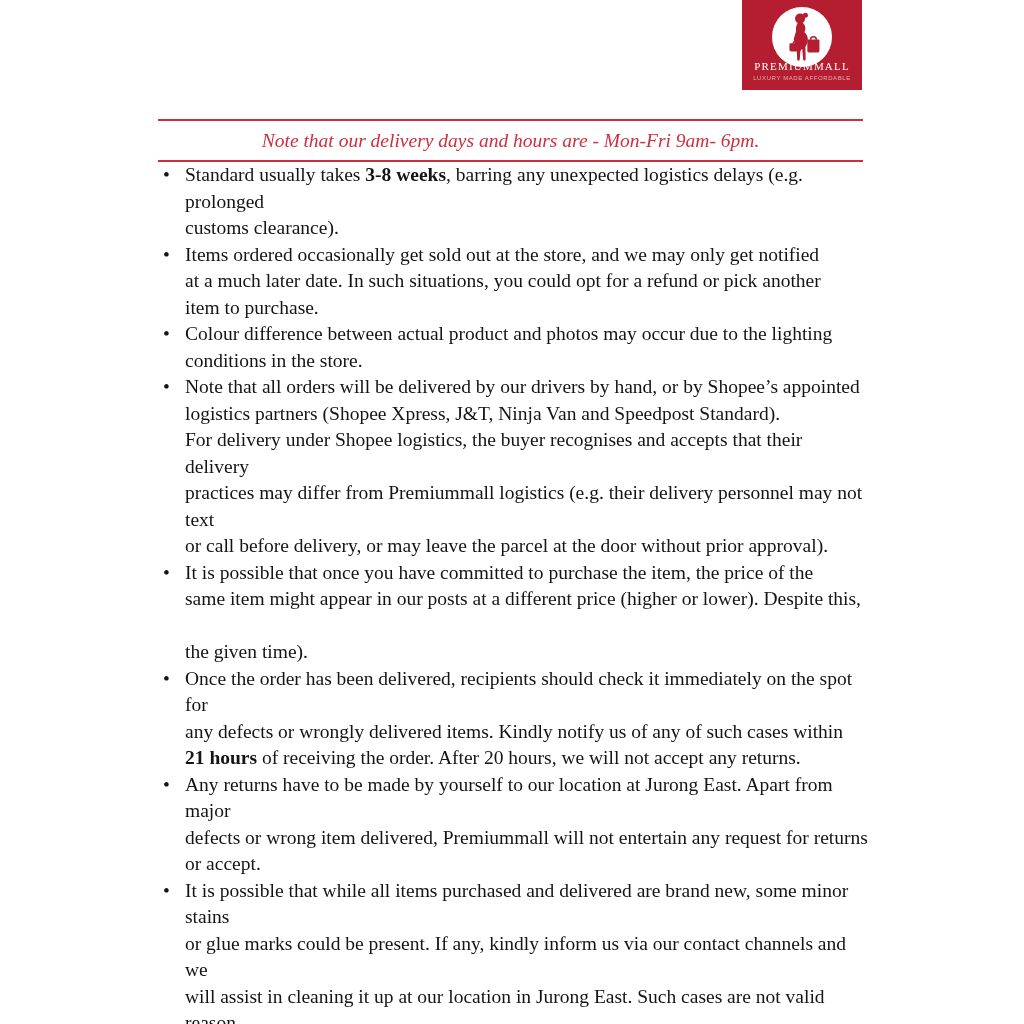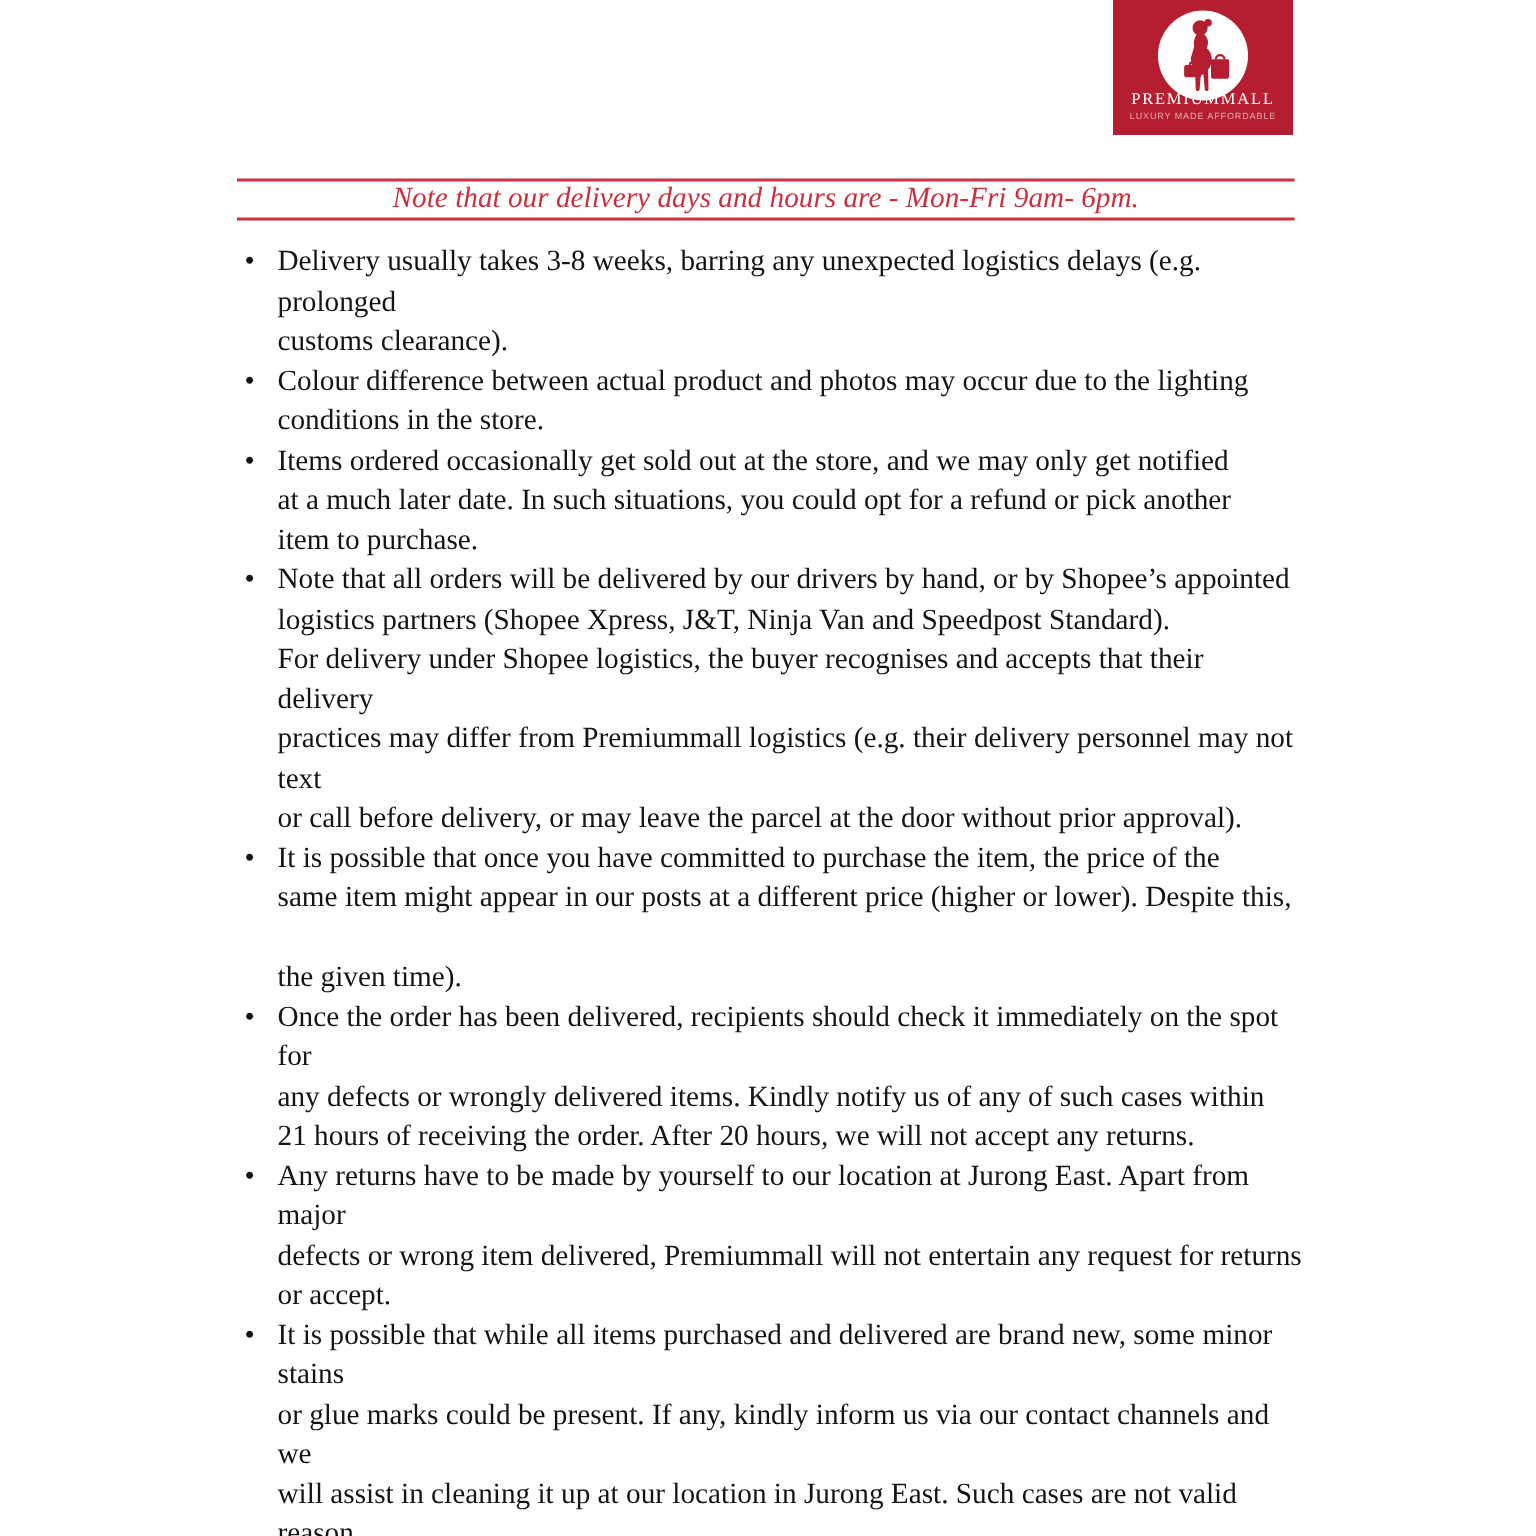--- a/index.html
+++ b/index.html
@@ -69,21 +69,21 @@
   }
 
   
   .note-band {
     position: absolute;
     left: 158px;
     top: 119px;
     width: 705px;
     border-top: 2px solid var(--accent-red, #cd2f3e);
     border-bottom: 2px solid var(--accent-red, #cd2f3e);
-    height: 28px;
+    height: 43px;
     display: flex;
     align-items: center;
     justify-content: center;
   }
   .note-text {
     color: var(--accent-red, #cd2f3e);
     font-style: italic;
     font-size: 19.5px;
     font-family: "Liberation Serif", serif;
   }
@@ -101,21 +101,21 @@
   .terms-list li {
     position: relative;
     padding-left: 27px;
   }
   .terms-list li::before {
     content: "\2022";
     position: absolute;
     left: 5px;
     top: 0;
   }
-  .terms-list b { font-weight: normal; }
+  .terms-list b { font-weight: bold; }
 </style>
 </head>
 <body>
 
 <div class="page">
 
   <div class="logo">
     <svg class="logo-emblem" viewBox="0 0 64 64" width="62" height="62" aria-hidden="true">
       <circle cx="32" cy="32" r="31" fill="#ffffff"></circle>
       <g fill="var(--logo-red, #b41e30)">
@@ -145,23 +145,23 @@
     <div class="logo-name">PREMIUMMALL</div>
     <div class="logo-tagline">LUXURY MADE AFFORDABLE</div>
   </div>
 
 
   <div class="note-band">
     <span class="note-text">Note that our delivery days and hours are - Mon-Fri 9am- 6pm.</span>
   </div>
 
   <ul class="terms-list">
-      <li><span>Delivery usually takes </span><b>3-8 weeks</b><span>, barring any unexpected logistics delays (e.g. prolonged</span><br><span>customs clearance).</span></li>
+      <li><span>Standard usually takes </span><b>3-8 weeks</b><span>, barring any unexpected logistics delays (e.g. prolonged</span><br><span>customs clearance).</span></li>
+      <li><span>Items ordered occasionally get sold out at the store, and we may only get notified</span><br><span>at a much later date. In such situations, you could opt for a refund or pick another</span><br><span>item to purchase.</span></li>
       <li><span>Colour difference between actual product and photos may occur due to the lighting</span><br><span>conditions in the store.</span></li>
-      <li><span>Items ordered occasionally get sold out at the store, and we may only get notified</span><br><span>at a much later date. In such situations, you could opt for a refund or pick another</span><br><span>item to purchase.</span></li>
       <li><span>Note that all orders will be delivered by our drivers by hand, or by Shopee’s appointed</span><br><span>logistics partners (Shopee Xpress, J&amp;T, Ninja Van and Speedpost Standard).</span><br><span>For delivery under Shopee logistics, the buyer recognises and accepts that their delivery</span><br><span>practices may differ from Premiummall logistics (e.g. their delivery personnel may not text</span><br><span>or call before delivery, or may leave the parcel at the door without prior approval).</span></li>
       <li><span>It is possible that once you have committed to purchase the item, the price of the</span><br><span>same item might appear in our posts at a different price (higher or lower). Despite this,</span><br><br><span>the given time).</span></li>
       <li><span>Once the order has been delivered, recipients should check it immediately on the spot for</span><br><span>any defects or wrongly delivered items. Kindly notify us of any of such cases within</span><br><b>21 hours</b><span> of receiving the order. After 20 hours, we will not accept any returns.</span></li>
       <li><span>Any returns have to be made by yourself to our location at Jurong East. Apart from major</span><br><span>defects or wrong item delivered, Premiummall will not entertain any request for returns</span><br><span>or accept.</span></li>
       <li><span>It is possible that while all items purchased and delivered are brand new, some minor stains</span><br><span>or glue marks could be present. If any, kindly inform us via our contact channels and we</span><br><span>will assist in cleaning it up at our location in Jurong East. Such cases are not valid reason</span><br></li>
     </ul>
 
 </div>
 
 </body></html>

